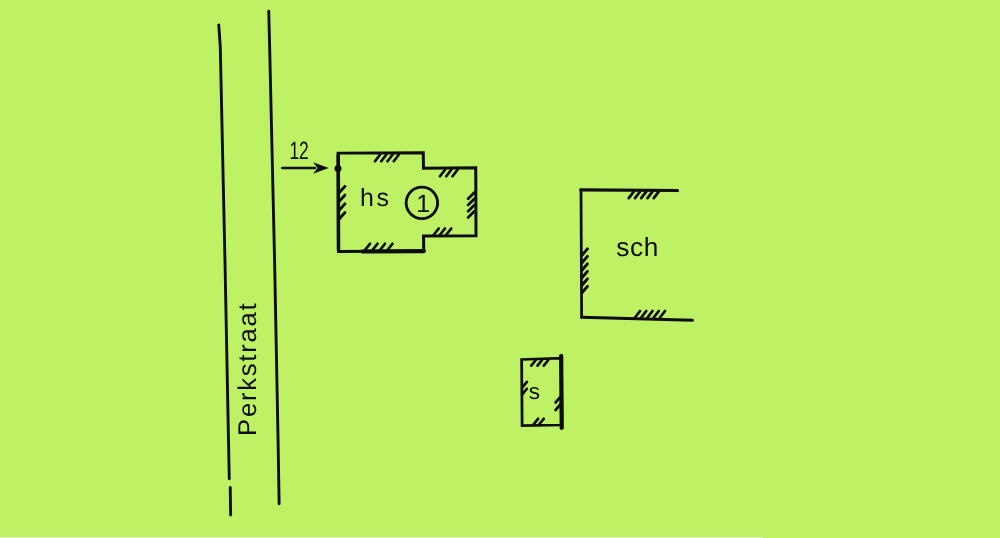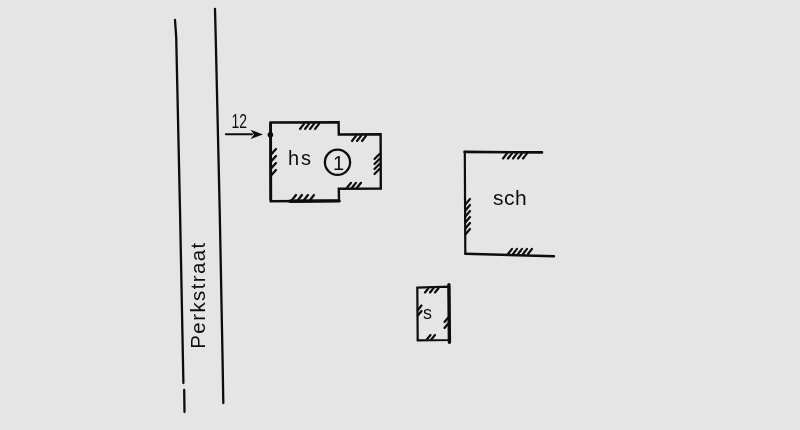--- a/index.html
+++ b/index.html
@@ -1,16 +1,16 @@
 <!DOCTYPE html>
 <html><head>
 <meta charset="utf-8">
 <style>
   html,body{margin:0;padding:0;background:#fff;}
-  .wrap{width:800px;height:430px;position:relative;background:#e5e5e5;overflow:hidden;}
+  .wrap{width:800px;height:430px;position:relative;background:#bef264;overflow:hidden;}
   text{font-family:"Liberation Sans",sans-serif;fill:#0d0d0d;}
 </style>
 </head>
 <body>
 <div class="wrap">
 <svg style="opacity:0.999" width="800" height="430" viewBox="0 0 800 430" xmlns="http://www.w3.org/2000/svg">
   <g stroke="#0d0d0d" stroke-width="2.2" fill="none" stroke-linecap="round">
 
     <path d="M175,20 L176.2,37 L180,210 L183.4,383" stroke-width="2.3"></path>
     <path d="M184.2,390 L184.5,412" stroke-width="2.3"></path>

